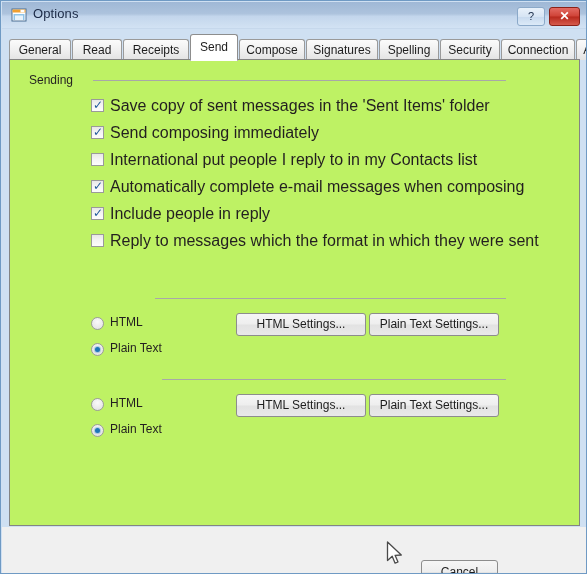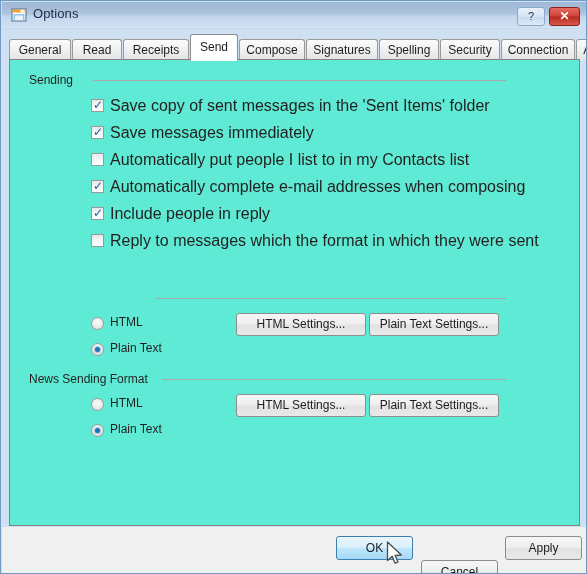--- a/index.html
+++ b/index.html
@@ -107,21 +107,21 @@
   }
 
   
   #panel {
     position: absolute;
     left: 8px;
     top: 58px;
     width: 571px;
     height: 467px;
     box-sizing: border-box;
-    background: #5eead4;
+    background: #bef264;
     border: 1px solid #848484;
   }
 
   
   .group-label {
     position: absolute;
     font-size: 12px;
     color: #231f20;
     white-space: nowrap;
   }
@@ -275,35 +275,35 @@
       <span class="cbox">
           <span class="tick">✓</span>
         </span>
       <span class="cb-label">Save copy of sent messages in the 'Sent Items' folder</span>
     </div>
 
     <div class="cb-row" style="left:81px;top:64px;">
       <span class="cbox">
           <span class="tick">✓</span>
         </span>
-      <span class="cb-label">Save messages immediately</span>
+      <span class="cb-label">Send composing immediately</span>
     </div>
 
     <div class="cb-row" style="left:81px;top:91px;">
       <span class="cbox">
           <span class="tick"></span>
         </span>
-      <span class="cb-label">Automatically put people I list to in my Contacts list</span>
+      <span class="cb-label">International put people I reply to in my Contacts list</span>
     </div>
 
     <div class="cb-row" style="left:81px;top:118px;">
       <span class="cbox">
           <span class="tick">✓</span>
         </span>
-      <span class="cb-label">Automatically complete e-mail addresses when composing</span>
+      <span class="cb-label">Automatically complete e-mail messages when composing</span>
     </div>
 
     <div class="cb-row" style="left:81px;top:145px;">
       <span class="cbox">
           <span class="tick">✓</span>
         </span>
       <span class="cb-label">Include people in reply</span>
     </div>
 
     <div class="cb-row" style="left:81px;top:172px;">
@@ -323,42 +323,39 @@
     <div class="rad-row" style="left:81px;top:281px;">
       <span class="radio">
           <span class="dot"></span>
         </span>
       <span class="rad-label">Plain Text</span>
     </div>
 
     <div class="pbtn" style="left:226px;top:253px;width:130px;">HTML Settings...</div>
     <div class="pbtn" style="left:359px;top:253px;width:130px;">Plain Text Settings...</div>
 
-    <div class="group-label" style="left:19px;top:312px;">News Sending Format</div>
     <div class="group-rule" style="left:152px;top:319px;width:344px;"></div>
 
     <div class="rad-row" style="left:81px;top:336px;">
       <span class="radio"></span>
       <span class="rad-label">HTML</span>
     </div>
     <div class="rad-row" style="left:81px;top:362px;">
       <span class="radio">
           <span class="dot"></span>
         </span>
       <span class="rad-label">Plain Text</span>
     </div>
 
     <div class="pbtn" style="left:226px;top:334px;width:130px;">HTML Settings...</div>
     <div class="pbtn" style="left:359px;top:334px;width:130px;">Plain Text Settings...</div>
 
   </div>
 
   <div id="bottombar">
-    <div class="pbtn hover" style="left:334px;top:9px;width:77px;">OK</div>
     <div class="pbtn" style="left:419px;top:9px;width:77px;margin-top:24px;">Cancel</div>
-    <div class="pbtn" style="left:503px;top:9px;width:77px;">Apply</div>
   </div>
 
   <svg id="cursor" viewBox="0 0 18 26">
     <path d="M1.5,1 L1.5,19.5 L6.2,15.3 L9.1,22.2 L12.0,21.0 L9.1,14.3 L15.3,14.0 Z" fill="#ffffff" stroke="#4a4a4a" stroke-width="1.3" stroke-linejoin="round"></path>
   </svg>
 
 </div>
 
 </body></html>

